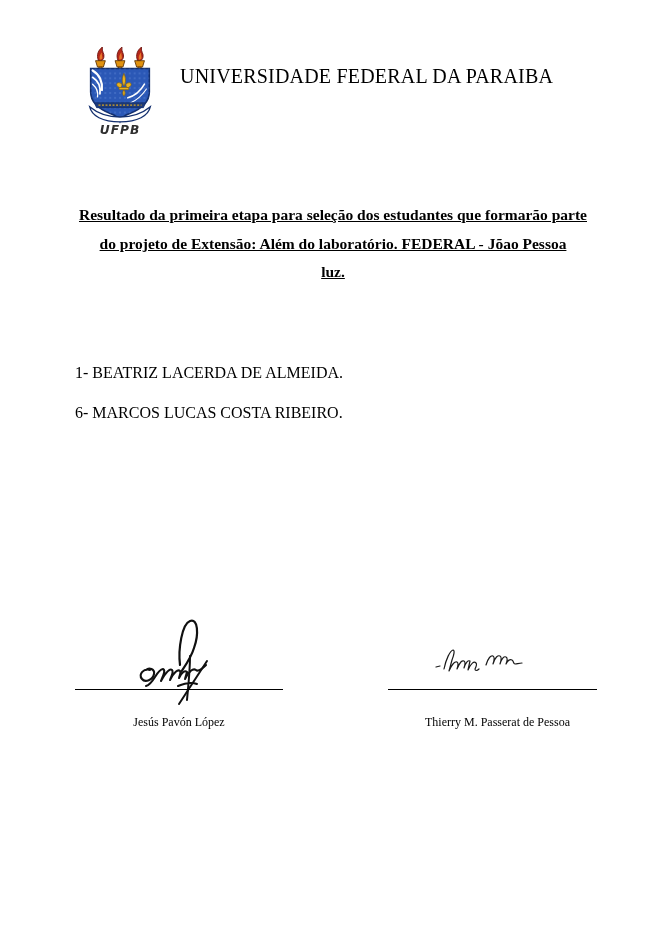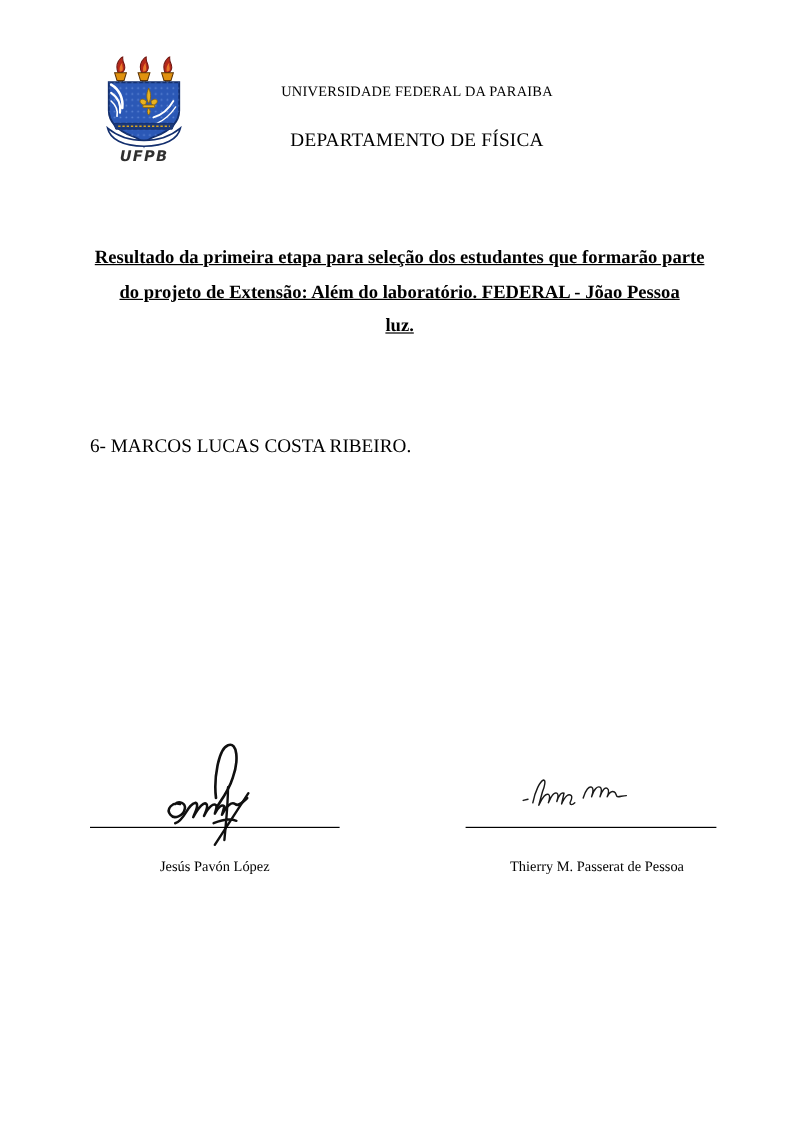--- a/index.html
+++ b/index.html
@@ -8,21 +8,21 @@
     width:666px;height:944px;
     background:#ffffff;
     font-family:"Liberation Serif","DejaVu Serif",serif;
     color:#000;
     overflow:hidden;
   }
   .crest-box{position:absolute;left:88px;top:47px;width:64px;height:90px;font-style:italic;}
   .crest-box svg{display:block;width:100%;height:100%;}
   .hdr1{
     position:absolute;left:180px;top:66px;width:335px;
-    font-size:12px;line-height:20px;text-align:center;
+    font-size:20px;line-height:20px;text-align:center;
     letter-spacing:.2px;white-space:nowrap;
   }
   .hdr2{
     position:absolute;left:180px;top:108px;width:335px;
     font-size:16px;line-height:20px;text-align:center;
     letter-spacing:.2px;white-space:nowrap;
   }
   .announcement{
     position:absolute;left:63px;top:201px;width:540px;
     font-size:15.5px;font-weight:bold;line-height:28.5px;
@@ -88,29 +88,29 @@
       <path d="M6,57 H58 L56,62 H8 Z" fill="#1d3a7a" stroke="#132f6e" stroke-width="0.8"></path>
       <line x1="10" y1="59.5" x2="54" y2="59.5" stroke="#d9a520" stroke-width="1.2" stroke-dasharray="2 1.6"></line>
 
       <path d="M1,61 C10,68.5 22,71.5 32,71.5 C42,71.5 54,68.5 63,61 C61,70.5 50,76.5 32,76.5 C14,76.5 3,70.5 1,61 Z" fill="#ffffff" stroke="#132f6e" stroke-width="1.4"></path>
 
       <text x="32" y="89" text-anchor="middle" font-family="'DejaVu Sans',sans-serif" font-weight="bold" font-size="12.5" letter-spacing="1" fill="#2f2f2f">UFPB</text>
     </svg>
   </div>
 
   <div class="hdr1">UNIVERSIDADE FEDERAL DA PARAIBA</div>
-  <div class="hdr2">DEPARTAMENTO DE FÍSICA</div>
 
   <div class="announcement">
     <div>Resultado da primeira etapa para seleção dos estudantes que formarão parte</div>
     <div>do projeto de Extensão: Além do laboratório. FEDERAL - Jõao Pessoa</div>
     <div>luz.</div>
   </div>
 
   <div class="students">
+    <div class="student">1- BEATRIZ LACERDA DE ALMEIDA.</div>
     <div class="student">6- MARCOS LUCAS COSTA RIBEIRO.</div>
   </div>
 
   <svg class="sig-scribble-left" viewBox="0 0 100 95" fill="none" stroke="#101010" stroke-linecap="round" stroke-linejoin="round">
     <path stroke-width="2.1" d="M17,56 C11,54 5,60 9,65 C12,69 20,66 21,60 C22,55 16,53 13,56"></path>
     <path stroke-width="2.1" d="M13,72 C21,70 23,56 30,55 C33,56 30,62 28,67 C33,58 37,54 39,56 C41,58 38,63 37,66 C41,58 45,55 47,57 C48,58 47,61 46,64 C49,58 52,56 54,58 L52,65 C56,57 60,54 63,56 C65,58 68,56 73,51"></path>
     <path stroke-width="2.2" d="M47,51 C45,35 49,10 57,7 C65,4 66,20 61,34 C58,44 52,52 48,58"></path>
     <path stroke-width="2" d="M74,47 L46,90"></path>
     <path stroke-width="2" d="M57,42 C57,58 55,74 54,86 M45,72 C52,69 59,68 64,70"></path>
   </svg>

